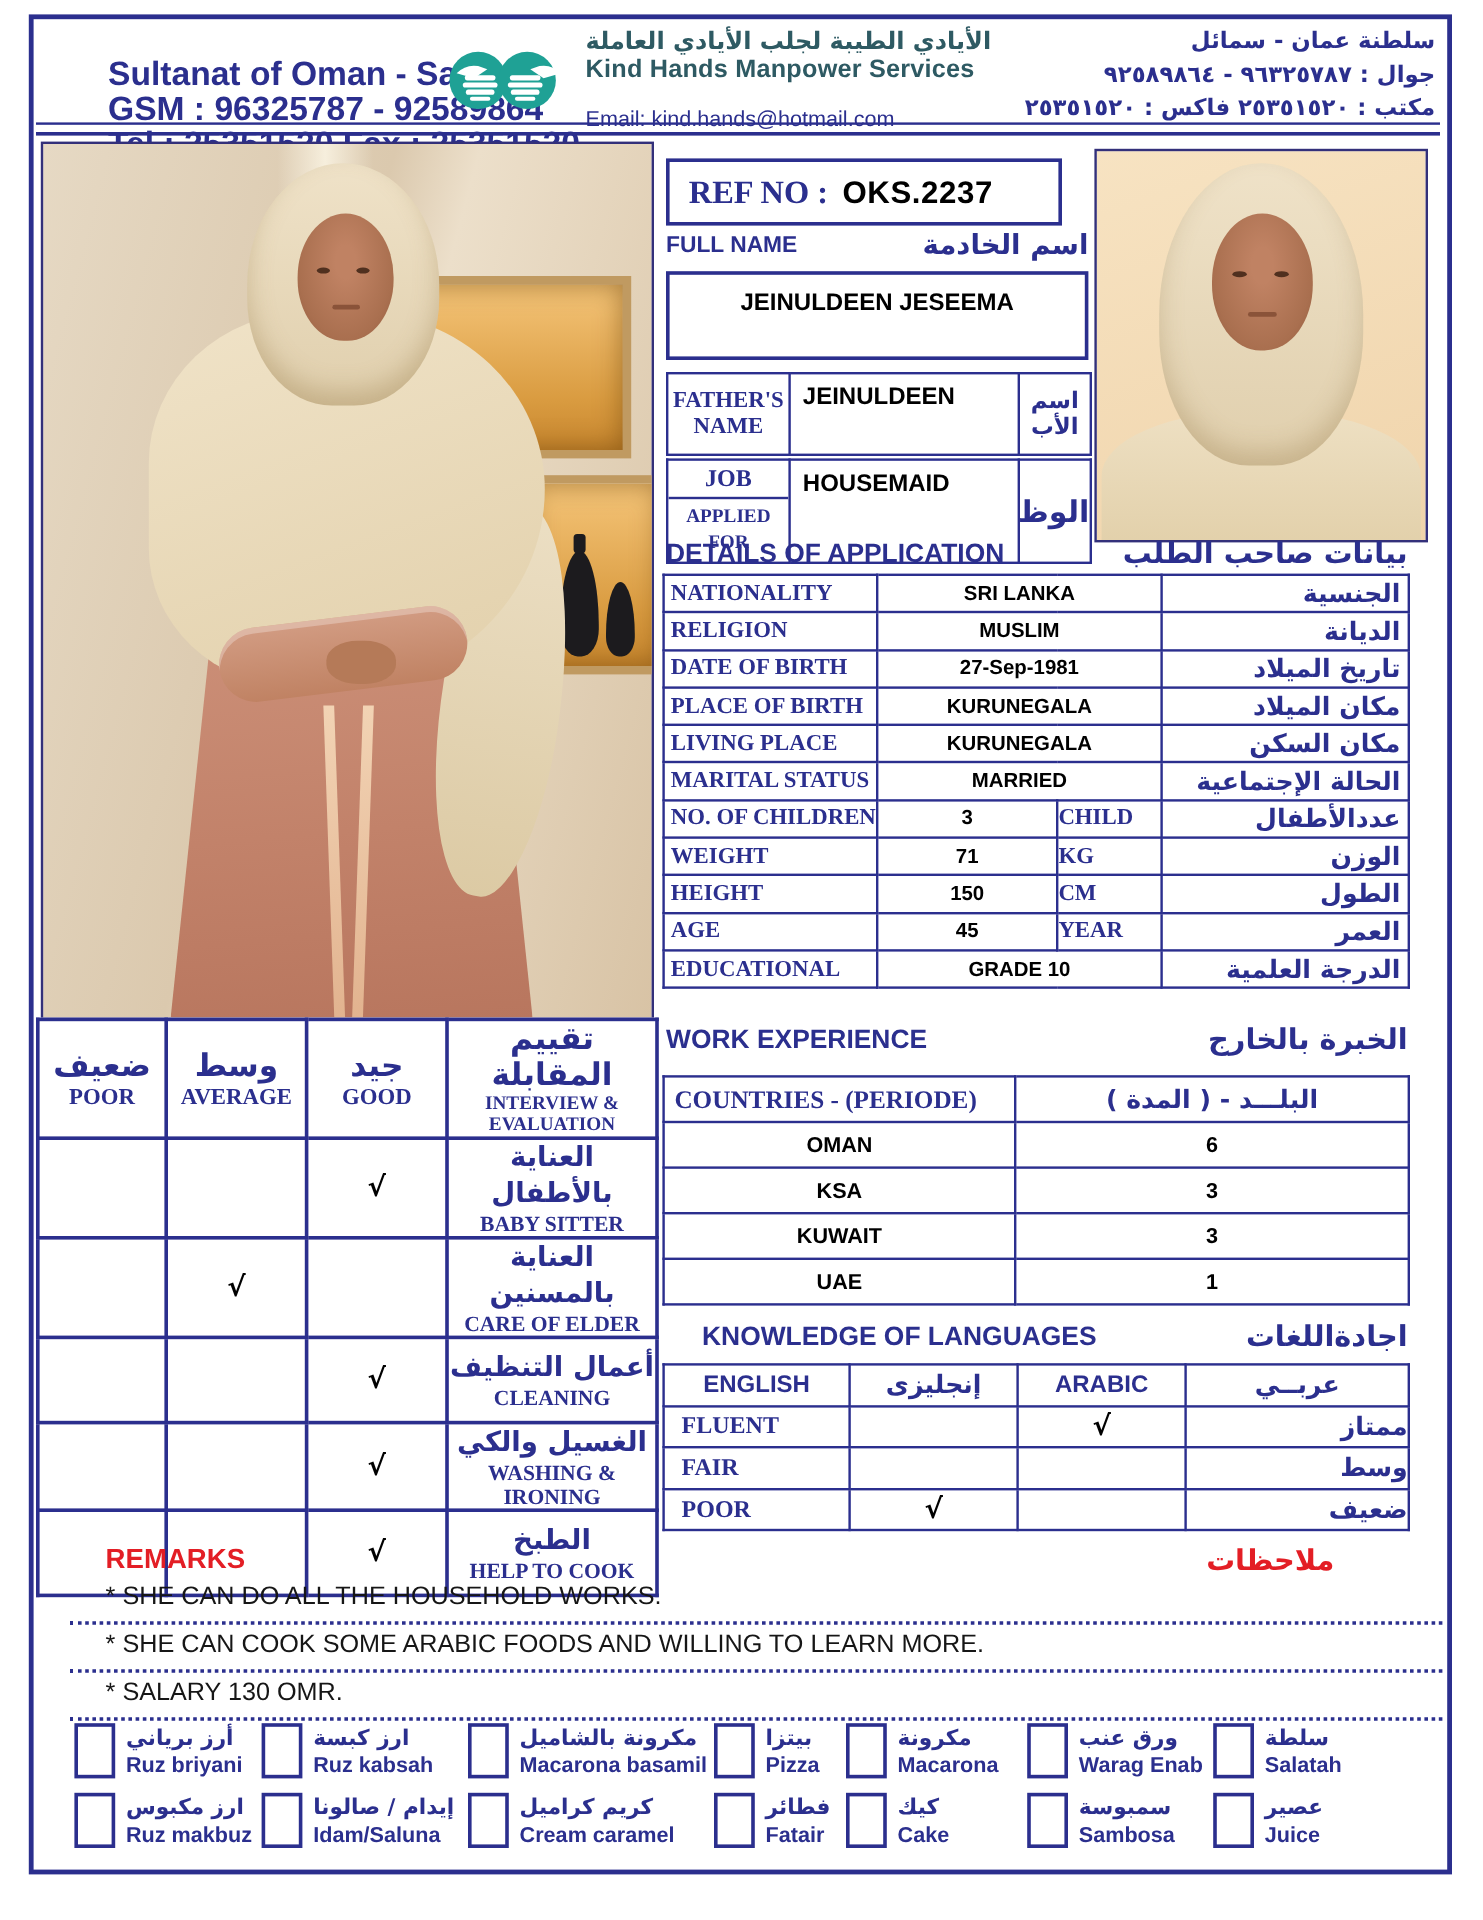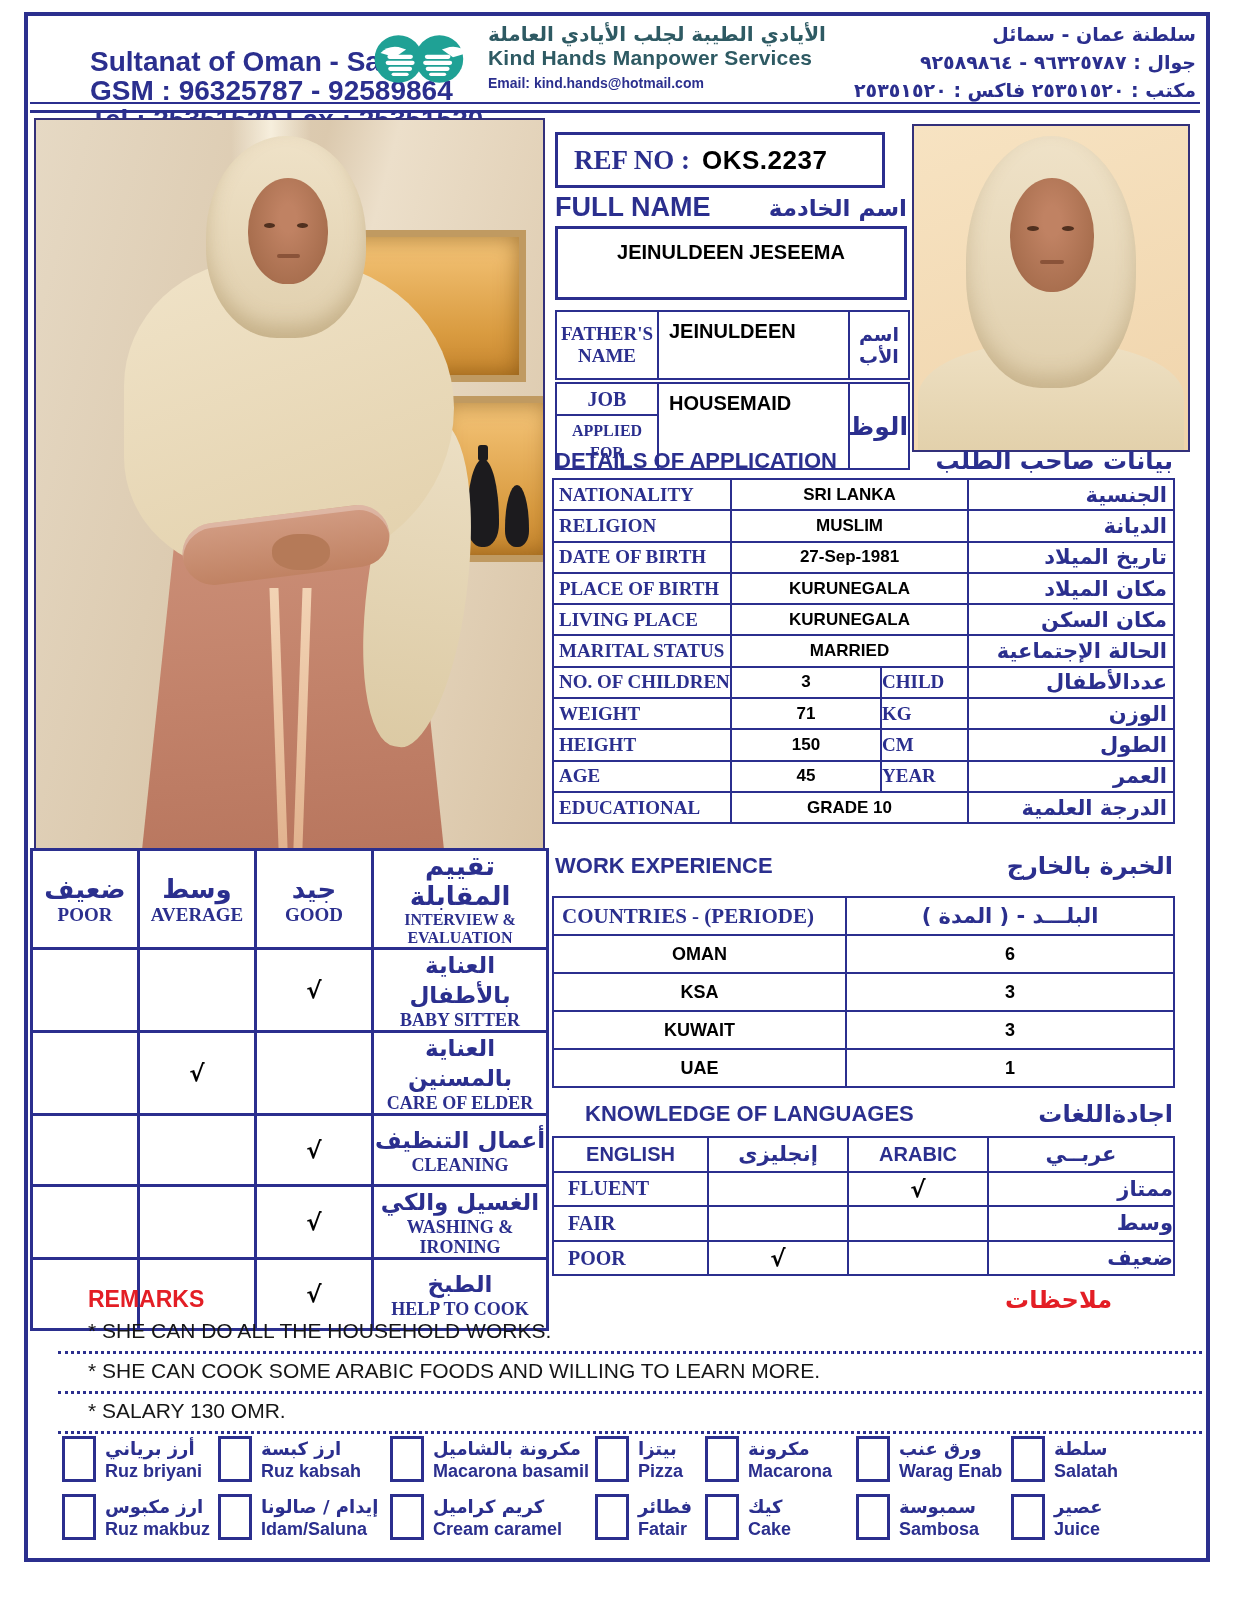--- a/index.html
+++ b/index.html
@@ -19,21 +19,21 @@
 
   
   .frame{left:24px;top:12px;width:1178px;height:1542px;border:4px solid var(--navy);pointer-events:none;}
   .header-sep{left:30px;top:102px;width:1170px;height:6px;border-top:2px solid var(--navy);border-bottom:3px solid var(--navy);}
   .h-left{left:90px;top:24px;color:var(--navy);font-weight:bold;font-size:28px;line-height:29px;margin-top:23px;}
   .h-center{left:372px;top:22px;display:flex;align-items:center;gap:12px;}
   .h-center svg{display:block;}
   .h-brand{display:flex;flex-direction:column;line-height:24px;}
   .b-ar{color:var(--brand);font-size:20px;font-weight:bold;text-align:left;}
   .b-en{color:var(--brand);font-size:21px;font-weight:bold;letter-spacing:.2px;}
-  .b-email{color:var(--navy);font-size:14px;font-weight:bold;margin-top:1px;}
+  .b-email{color:var(--navy);font-size:18px;font-weight:normal;margin-top:17px;}
   .h-right{right:40px;top:20px;text-align:right;color:var(--navy);font-weight:bold;font-size:19px;line-height:28px;}
 
   
   .photo-left{left:34px;top:118px;width:507px;height:728px;border:2px solid #33307a;overflow:hidden;
      background:linear-gradient(105deg,#e6d9c4 0%,#dbc9ae 42%,#ecdfca 52%,#d8c3a5 100%);}
   .photo-left .lightband{position:absolute;left:195px;top:0;width:80px;height:100%;
      background:linear-gradient(90deg,rgba(255,250,235,0),rgba(255,250,235,.75) 50%,rgba(255,250,235,0));}
   .niche{position:absolute;background:linear-gradient(180deg,#f5c579,#d99b40 70%,#c8872f);
      box-shadow:inset 0 0 22px rgba(100,60,5,.55);border:7px solid #c09a61;}
   .niche.top{left:284px;top:110px;width:192px;height:138px;}
@@ -76,21 +76,21 @@
   .r-face::before{content:'';position:absolute;left:20%;top:42%;width:12px;height:5px;background:#50301f;
      border-radius:50%;box-shadow:35px 0 0 #50301f;}
   .r-face::after{content:'';position:absolute;left:36%;top:72%;width:24px;height:4px;background:#8a5339;border-radius:2px;}
 
   
   .refno-box{left:555px;top:132px;width:330px;height:56px;border:3px solid var(--navy);
      display:flex;align-items:center;padding-left:16px;gap:12px;box-sizing:border-box;}
   .refno-label{color:var(--navy);font-weight:bold;font-size:27px;}
   .refno-value{color:#000;font-weight:bold;font-size:26px;letter-spacing:.5px;}
   .fullname-row{left:555px;top:192px;width:352px;display:flex;justify-content:space-between;align-items:center;}
-  .fullname-en{color:var(--navy);font-weight:bold;font-size:27px;}
+  .fullname-en{color:var(--navy);font-weight:bold;font-size:19px;}
   .fullname-ar{color:var(--navy);font-weight:bold;font-size:23px;}
   .name-box{left:555px;top:226px;width:352px;height:74px;border:3px solid var(--navy);
      box-sizing:border-box;text-align:center;padding-top:12px;font-weight:bold;font-size:20px;color:#000;}
 
   table{border-collapse:collapse;table-layout:fixed;background:#fff;}
   td,th{border:2px solid var(--navy);padding:0;overflow:hidden;}
 
   .father-table{left:555px;top:310px;width:353px;}
   .father-table td{height:58px;}
   .job-table{left:555px;top:382px;width:353px;}

